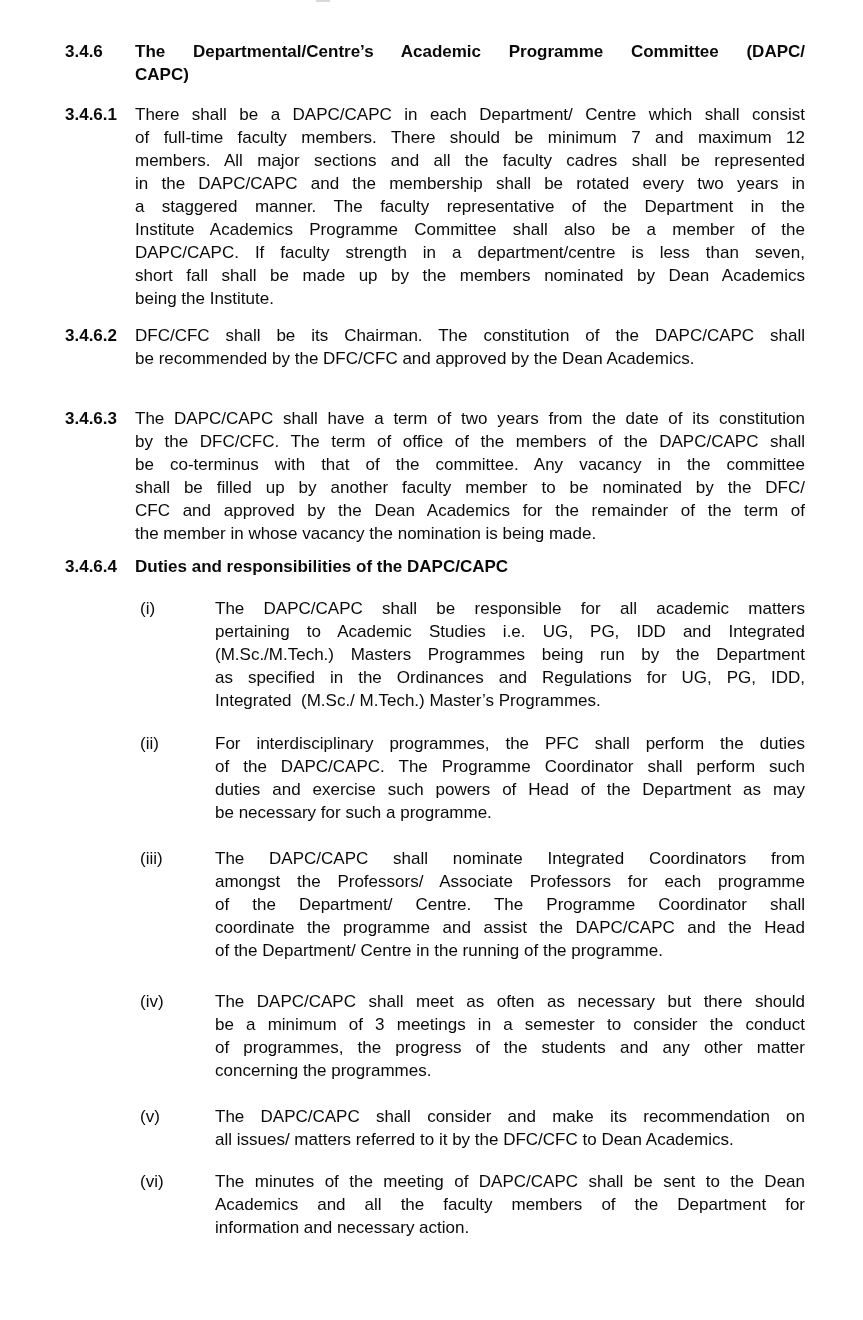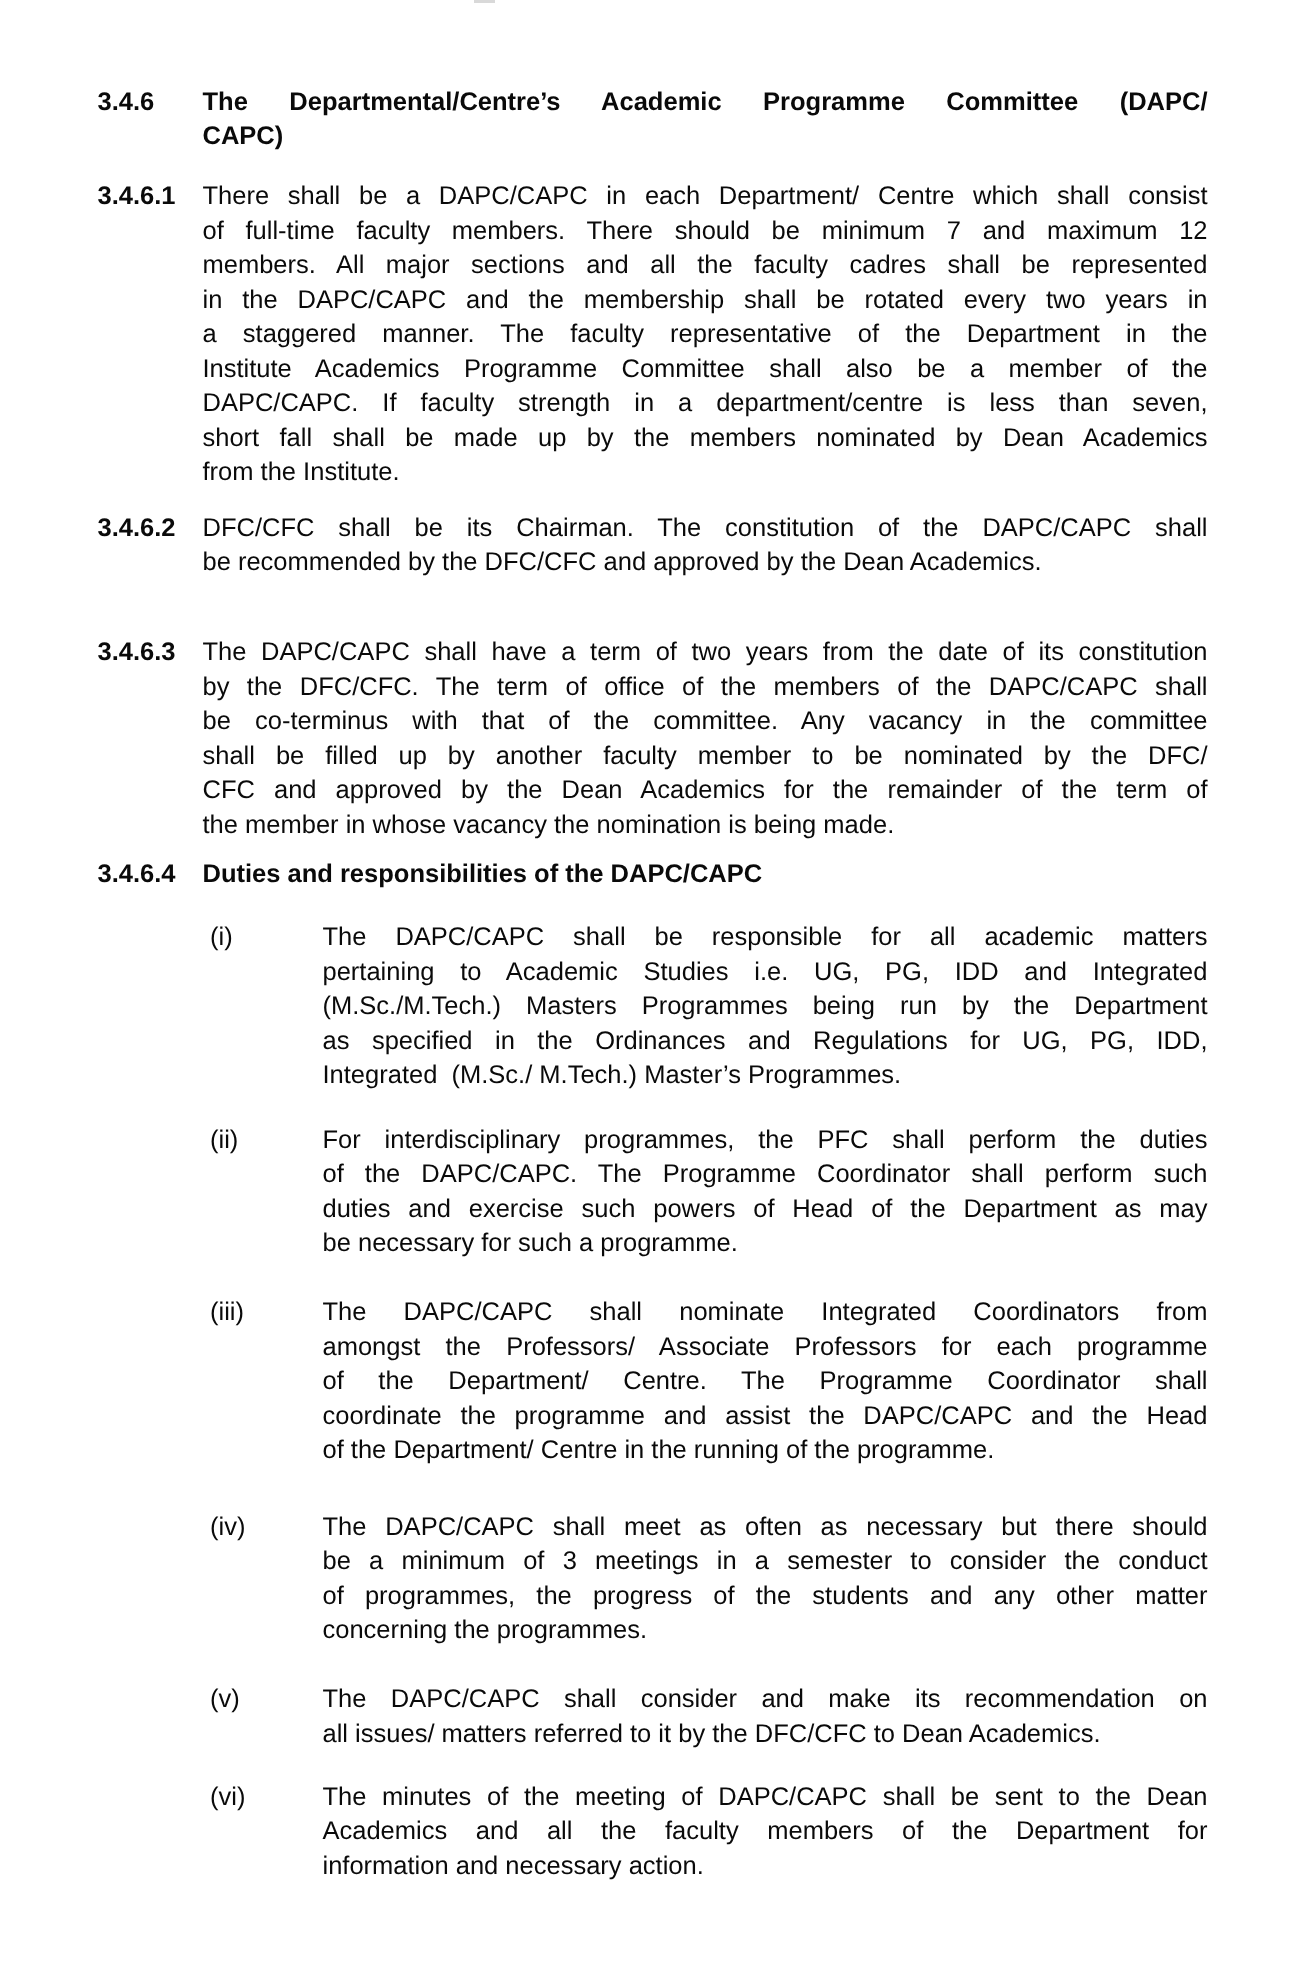--- a/index.html
+++ b/index.html
@@ -22,21 +22,21 @@
     position: absolute;
     left: 316px;
     top: 0;
     width: 14px;
     height: 2px;
     background: #d9d9d9;
   }
   .content {
     position: absolute;
     left: 65px;
-    top: 56px;
+    top: 40px;
     width: 740px; 
   }
   .sec { display: flex; }
   .sec .num {
     flex: 0 0 70px;
     width: 70px;
     font-weight: bold;
   }
   .sec .body { flex: 1; min-width: 0; }
   .sec.heading .body { font-weight: bold; }
@@ -81,21 +81,21 @@
       <div class="num">3.4.6.1</div>
       <div class="body">
           <div class="tline">There shall be a DAPC/CAPC in each Department/ Centre which shall consist</div>
           <div class="tline">of full-time faculty members. There should be minimum 7 and maximum 12</div>
           <div class="tline">members. All major sections and all the faculty cadres shall be represented</div>
           <div class="tline">in the DAPC/CAPC and the membership shall be rotated every two years in</div>
           <div class="tline">a staggered manner.  The faculty representative of the Department in the</div>
           <div class="tline">Institute Academics Programme Committee shall also be a member of the</div>
           <div class="tline">DAPC/CAPC. If faculty strength in a department/centre is less than seven,</div>
           <div class="tline">short fall shall be made up by the members nominated by Dean Academics</div>
-          <div class="tline tlast">from the Institute.</div>
+          <div class="tline tlast">being the Institute.</div>
         </div>
     </div>
 
     <div class="sec para mt-p2">
       <div class="num">3.4.6.2</div>
       <div class="body">
           <div class="tline">DFC/CFC shall be its Chairman. The constitution of the DAPC/CAPC shall</div>
           <div class="tline tlast">be recommended by the DFC/CFC and approved by the Dean Academics.</div>
         </div>
     </div>

